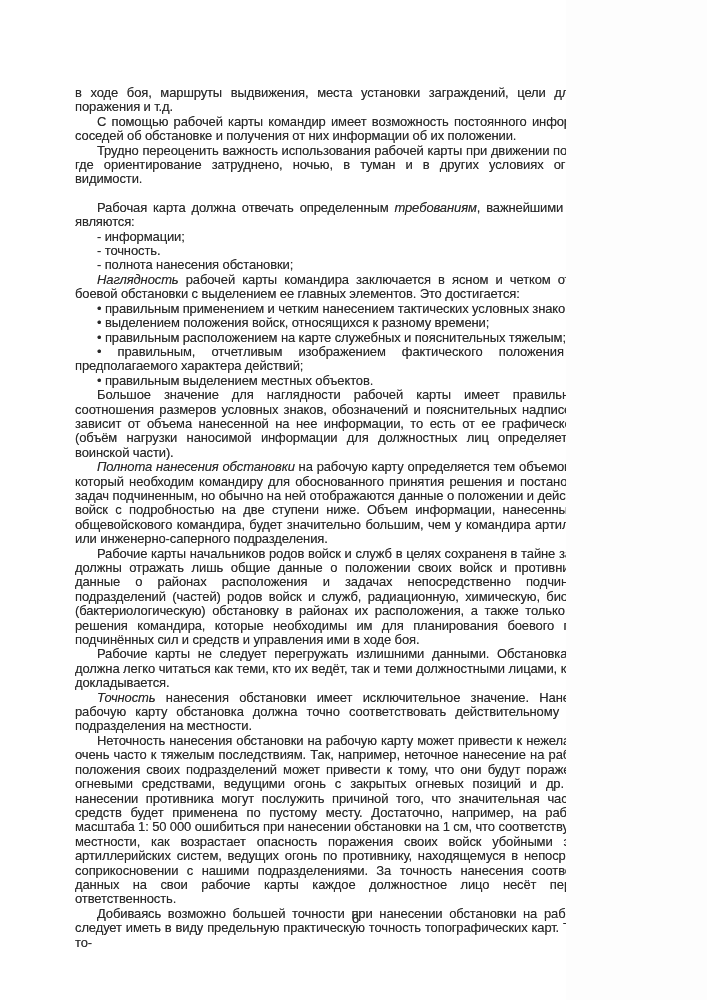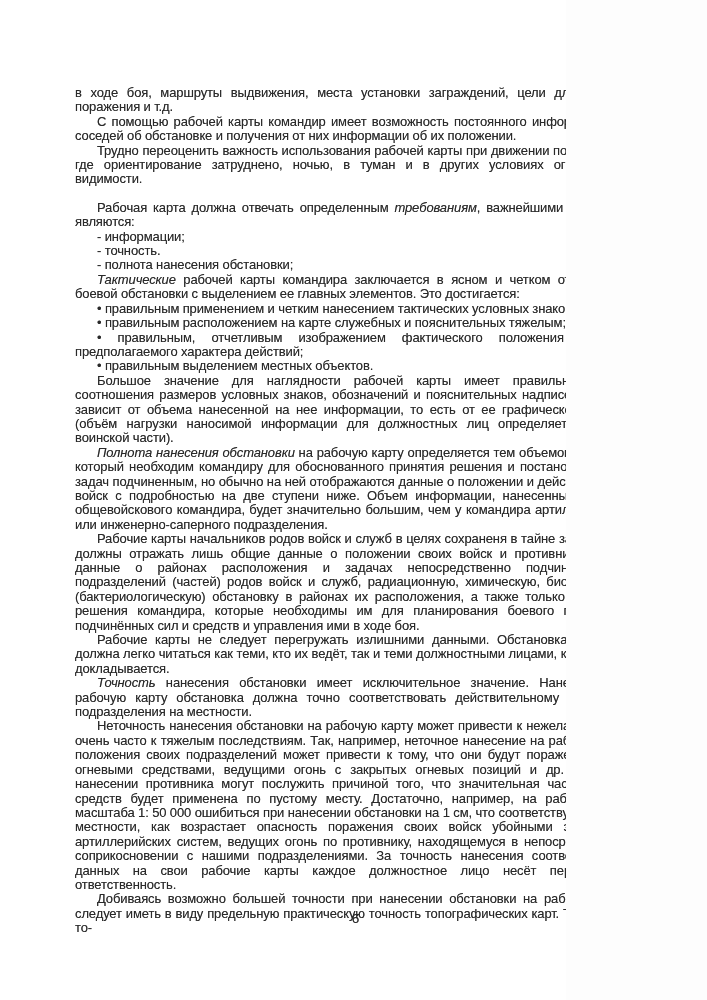--- a/index.html
+++ b/index.html
@@ -53,22 +53,23 @@
 
 <div class="page">
   <div class="text-block">
       <p class="para noindent">в ходе боя, маршруты выдвижения, места установки заграждений, цели для огневого поражения и т.д.</p>
       <p class="para">С помощью рабочей карты командир имеет возможность постоянного информирования соседей об обстановке и получения от них информации об их положении.</p>
       <p class="para">Трудно переоценить важность использования рабочей карты при движении по местности, где ориентирование затруднено, ночью, в туман и в других условиях ограниченной видимости.</p>
       <p class="para gap">Рабочая карта должна отвечать определенным <i>требованиям</i>, важнейшими из которых являются:</p>
       <p class="para">- информации;</p>
       <p class="para">- точность.</p>
       <p class="para">- полнота нанесения обстановки;</p>
-      <p class="para"><i>Тактические</i> рабочей карты командира заключается в ясном и четком отображении боевой обстановки с выделением ее главных элементов. Это достигается:</p>
+      <p class="para"><i>Наглядность</i> рабочей карты командира заключается в ясном и четком отображении боевой обстановки с выделением ее главных элементов. Это достигается:</p>
       <p class="para">• правильным применением и четким нанесением тактических условных знаков;</p>
+      <p class="para">• выделением положения войск, относящихся к разному времени;</p>
       <p class="para">• правильным расположением на карте служебных и пояснительных тяжелым;</p>
       <p class="para">• правильным, отчетливым изображением фактического положения войск и предполагаемого характера действий;</p>
       <p class="para">• правильным выделением местных объектов.</p>
       <p class="para">Большое значение для наглядности рабочей карты имеет правильный выбор соотношения размеров условных знаков, обозначений и пояснительных надписей, который зависит от объема нанесенной на нее информации, то есть от ее графической нагрузки (объём нагрузки наносимой информации для должностных лиц определяется штабом воинской части).</p>
       <p class="para"><i>Полнота нанесения обстановки</i> на рабочую карту определяется тем объемом сведений, который необходим командиру для обоснованного принятия решения и постановки боевых задач подчиненным, но обычно на ней отображаются данные о положении и действиях своих войск с подробностью на две ступени ниже. Объем информации, нанесенный на карту общевойскового командира, будет значительно большим, чем у командира артиллерийского или инженерно-саперного подразделения.</p>
       <p class="para">Рабочие карты начальников родов войск и служб в целях сохраненя в тайне замысла боя должны отражать лишь общие данные о положении своих войск и противника, точные данные о районах расположения и задачах непосредственно подчинённых им подразделений (частей) родов войск и служб, радиационную, химическую, биологическую (бактериологическую) обстановку в районах их расположения, а также только те данные решения командира, которые необходимы им для планирования боевого применения подчинённых сил и средств и управления ими в ходе боя.</p>
       <p class="para">Рабочие карты не следует перегружать излишними данными. Обстановка на картах должна легко читаться как теми, кто их ведёт, так и теми должностными лицами, которым она докладывается.</p>
       <p class="para"><i>Точность</i> нанесения обстановки имеет исключительное значение. Нанесенная на рабочую карту обстановка должна точно соответствовать действительному положению подразделения на местности.</p>
       <p class="para">Неточность нанесения обстановки на рабочую карту может привести к нежелательным, а очень часто к тяжелым последствиям. Так, например, неточное нанесение на рабочую карту положения своих подразделений может привести к тому, что они будут поражены своими огневыми средствами, ведущими огонь с закрытых огневых позиций и др. Ошибки в нанесении противника могут послужить причиной того, что значительная часть огневых средств будет применена по пустому месту. Достаточно, например, на рабочей карте масштаба 1: 50 000 ошибиться при нанесении обстановки на 1 см, что соответствует 500 м на местности, как возрастает опасность поражения своих войск убойными элементами артиллерийских систем, ведущих огонь по противнику, находящемуся в непосредственном соприкосновении с нашими подразделениями. За точность нанесения соответствующих данных на свои рабочие карты каждое должностное лицо несёт персональную ответственность.</p>
       <p class="para">Добиваясь возможно большей точности при нанесении обстановки на рабочую карту, следует иметь в виду предельную практическую точность топографических карт. Тактические то-</p>

